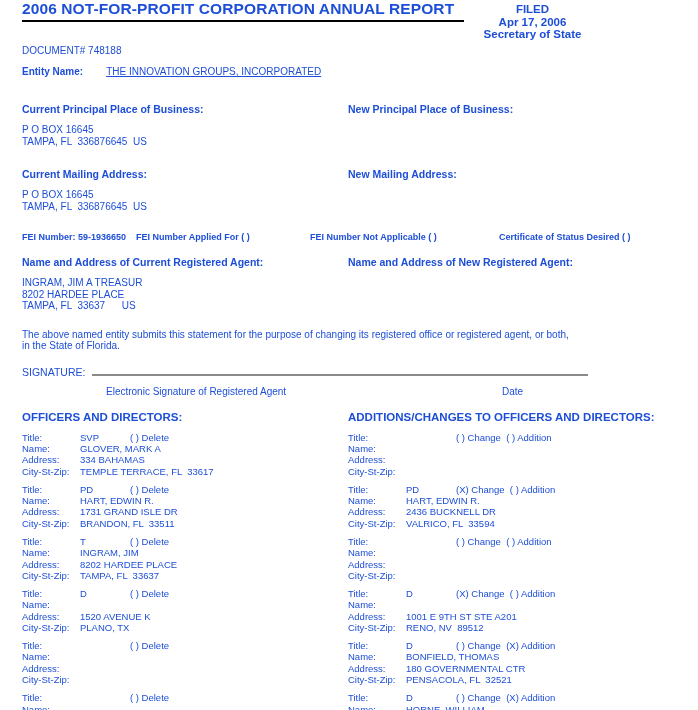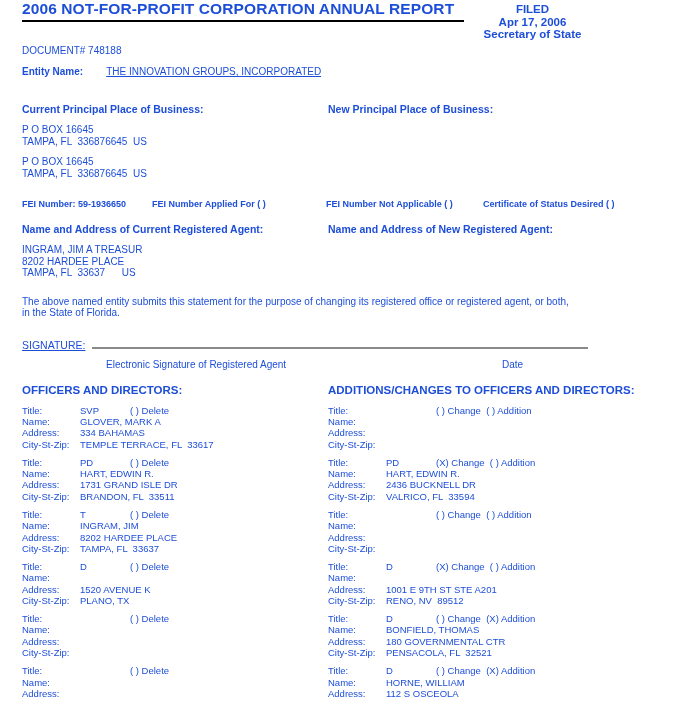--- a/index.html
+++ b/index.html
@@ -32,36 +32,36 @@
     font-weight:bold;
     font-size:11.5px;
     line-height:12.5px;
   }
   .doc-number { font-size:10px; margin-top:23px; }
   .entity-line { font-size:10px; margin-top:10px; }
   .entity-line .lab { font-weight:bold; }
   .entity-line .val { margin-left:23px; white-space:pre;text-decoration:underline; }
 
   
-  .cols { display:grid; grid-template-columns:306px 1fr; }
+  .cols { display:grid; grid-template-columns:306px 1fr;gap:20px; }
   .sec-h { font-weight:bold; font-size:10.5px; }
   .addr-block { font-size:10px; line-height:11.5px; white-space:pre; margin-top:9px; }
   .mt-sec1 { margin-top:26px; }
   .mt-sec2 { margin-top:21px; }
   .mt-agent { margin-top:14px; }
 
   
   .fei-row { display:flex; margin-top:20px; font-size:9px; font-weight:bold; }
-  .fei-row .fi1 { width:130px; }
+  .fei-row .fi1 { width:114px; }
   .fei-row .fi2 { width:174px; }
-  .fei-row .fi3 { width:157px; }
+  .fei-row .fi3 { width:189px; }
 
   
   .statement { font-size:10px; line-height:11.5px; margin-top:17px; }
-  .sig-row { display:flex; align-items:flex-end; margin-top:20px;text-decoration:underline; }
+  .sig-row { display:flex; align-items:flex-end; margin-top:14px; }
   .sig-label { font-size:10.5px; }
   .sig-line { width:496px; height:2px; background:#8a8a8a; margin:0 0 2px 7px; }
   .sig-captions { position:relative; height:14px; font-size:10px; margin-top:8px; }
   .cap-left { position:absolute; left:84px; top:0; }
   .cap-right { position:absolute; left:480px; top:0; }
 
   
   .off-heads { margin-top:11px; }
   .off-h { font-weight:bold; font-size:11.5px; }
   .officers-grid { margin-top:9px; }
@@ -97,20 +97,24 @@
   <div class="cols mt-sec1">
     <div class="sec-h">Current Principal Place of Business:</div>
     <div class="sec-h">New Principal Place of Business:</div>
   </div>
   <div class="cols">
     <div class="addr-block">P O BOX 16645
 TAMPA, FL  336876645  US</div>
     <div class="addr-block"></div>
   </div>
 
+  <div class="cols mt-sec2">
+    <div class="sec-h">Current Mailing Address:</div>
+    <div class="sec-h">New Mailing Address:</div>
+  </div>
   <div class="cols">
     <div class="addr-block">P O BOX 16645
 TAMPA, FL  336876645  US</div>
     <div class="addr-block"></div>
   </div>
 
   <div class="fei-row">
     <span class="fi1">FEI Number: 59-1936650</span>
     <span class="fi2">FEI Number Applied For ( )</span>
     <span class="fi3">FEI Number Not Applicable ( )</span>

